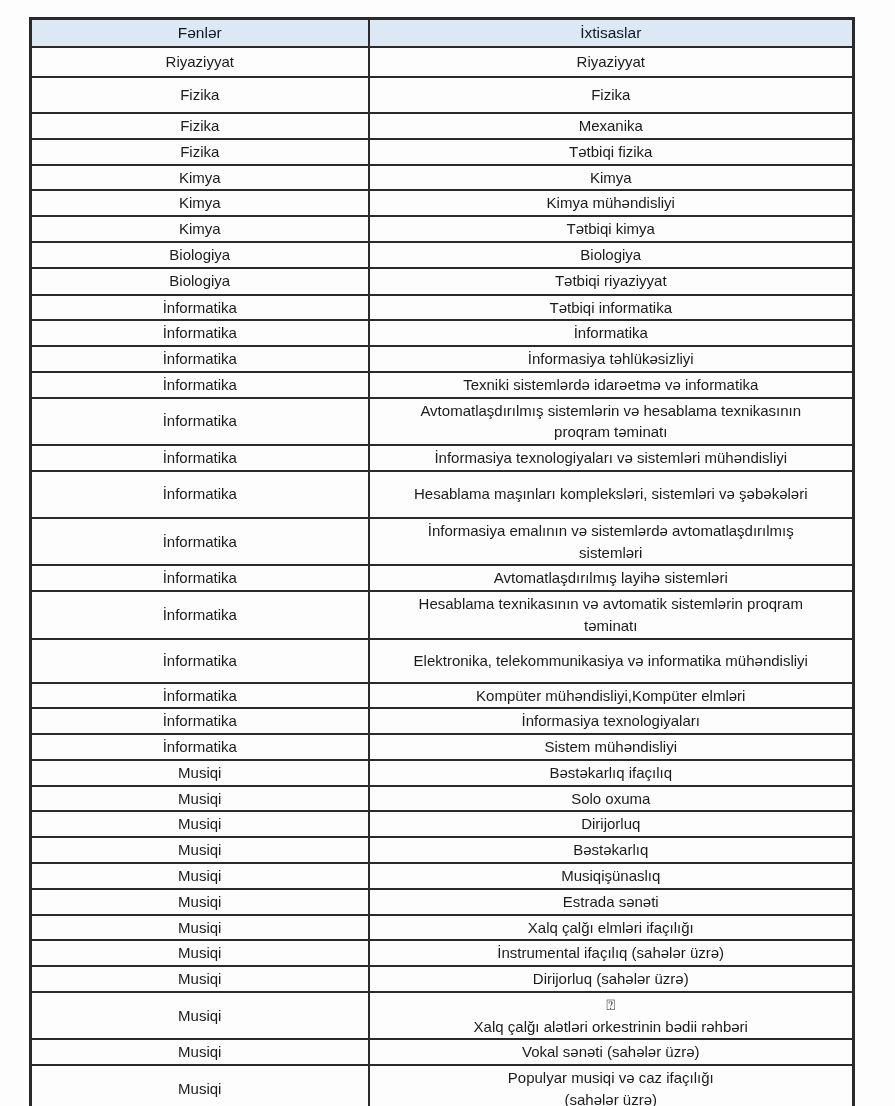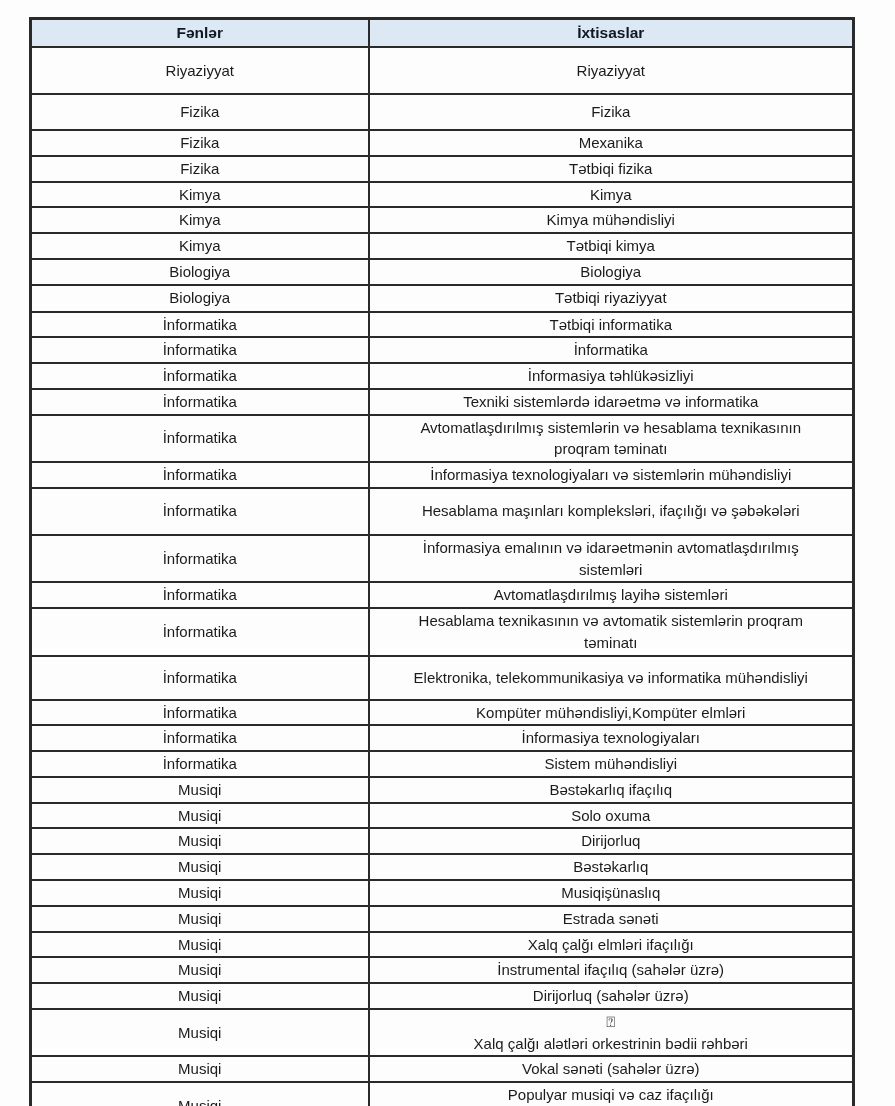--- a/index.html
+++ b/index.html
@@ -34,21 +34,21 @@
     font-size: 15px;
     color: #1b1b1b;
     padding: 1px 6px;
     line-height: 1.45;
     white-space: pre-line;
     overflow: hidden;
   }
   table.subjects-table thead th {
     background: #dce8f4;
     height: 24px;
-    font-weight: 700;
+    font-weight: 400;
     font-size: 15.5px;
     color: #101820;
     white-space: nowrap;
   }
   col.col-subject { width: 338px; }
   col.col-specialty { width: 485px; }
 </style>
 </head>
 <body>
 
@@ -58,21 +58,21 @@
       <col class="col-subject">
       <col class="col-specialty">
     </colgroup>
     <thead>
       <tr>
         <th>Fənlər</th>
         <th>İxtisaslar</th>
       </tr>
     </thead>
     <tbody>
-        <tr style="height: 47px;">
+        <tr style="height: 30px;">
           <td>Riyaziyyat</td>
           <td>Riyaziyyat</td>
         </tr>
         <tr style="height: 36px;">
           <td>Fizika</td>
           <td>Fizika</td>
         </tr>
         <tr style="height: 24px;">
           <td>Fizika</td>
           <td>Mexanika</td>
@@ -117,29 +117,29 @@
           <td>İnformatika</td>
           <td>Texniki sistemlərdə idarəetmə və informatika</td>
         </tr>
         <tr style="height: 47px;">
           <td>İnformatika</td>
           <td>Avtomatlaşdırılmış sistemlərin və hesablama texnikasının
 proqram təminatı</td>
         </tr>
         <tr style="height: 22px;">
           <td>İnformatika</td>
-          <td>İnformasiya texnologiyaları və sistemlərin mühəndisliyi</td>
+          <td>İnformasiya texnologiyaları və sistemləri mühəndisliyi</td>
         </tr>
         <tr style="height: 47px;">
           <td>İnformatika</td>
-          <td>Hesablama maşınları kompleksləri, ifaçılığı və şəbəkələri</td>
+          <td>Hesablama maşınları kompleksləri, sistemləri və şəbəkələri</td>
         </tr>
         <tr style="height: 46px;">
           <td>İnformatika</td>
-          <td>İnformasiya emalının və idarəetmənin avtomatlaşdırılmış
+          <td>İnformasiya emalının və sistemlərdə avtomatlaşdırılmış
 sistemləri</td>
         </tr>
         <tr style="height: 23px;">
           <td>İnformatika</td>
           <td>Avtomatlaşdırılmış layihə sistemləri</td>
         </tr>
         <tr style="height: 47px;">
           <td>İnformatika</td>
           <td>Hesablama texnikasının və avtomatik sistemlərin proqram
 təminatı</td>

